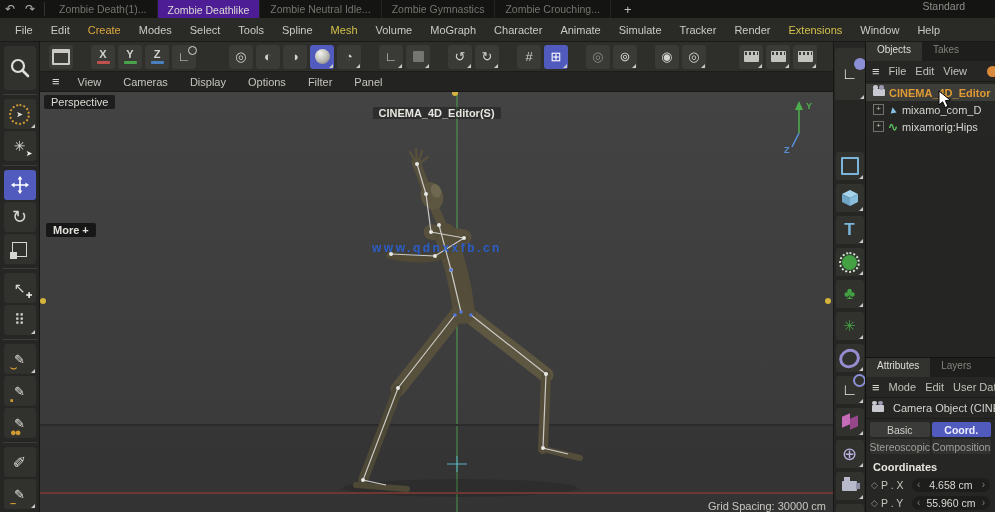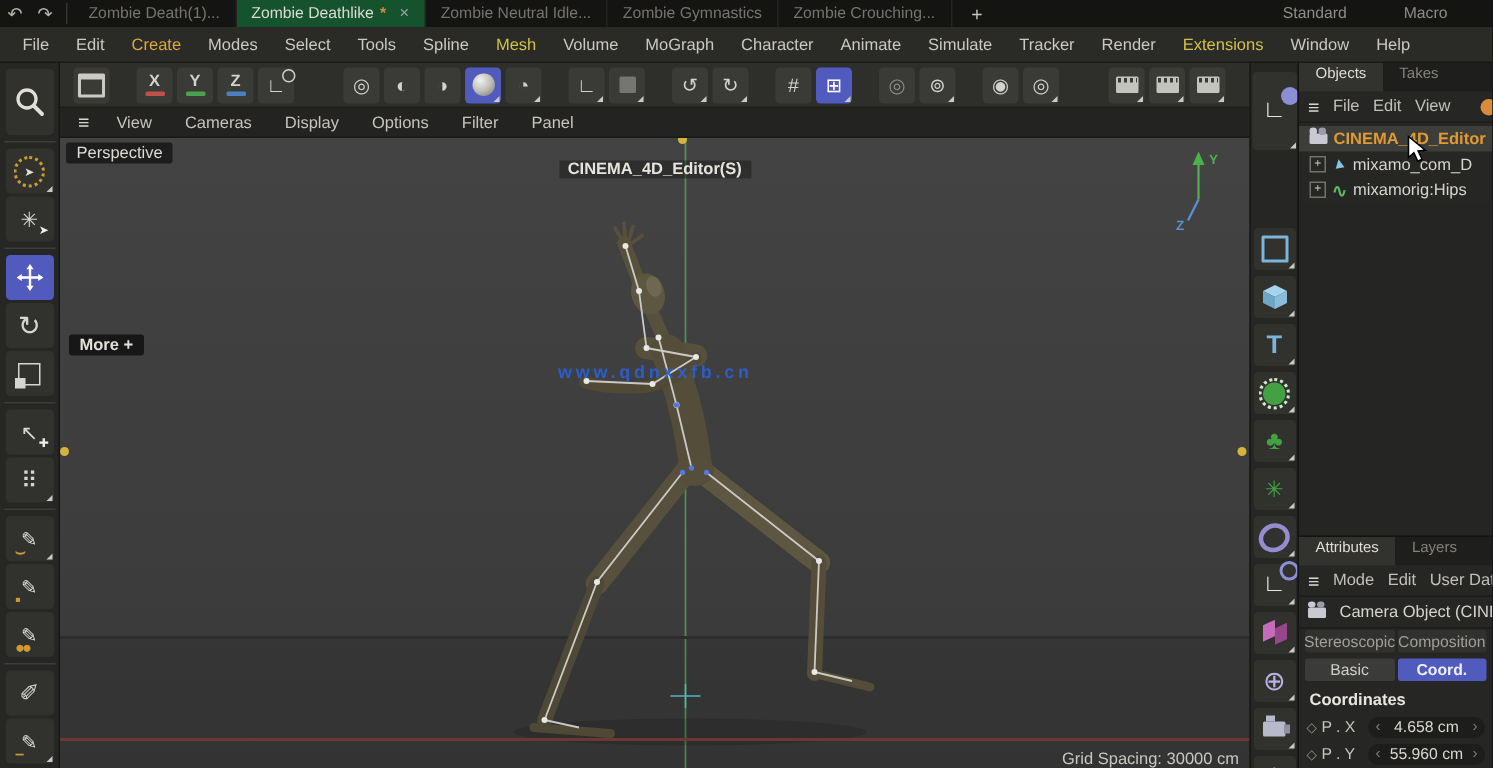--- a/index.html
+++ b/index.html
@@ -5,25 +5,25 @@
   html,body{margin:0;padding:0;background:#0d0d0c;}
   .app{position:relative;width:995px;height:512px;background:#232321;overflow:hidden;
        font-family:"Liberation Sans",sans-serif;color:#c9c7c1;-webkit-font-smoothing:antialiased;}
 
   
   .titlebar{position:absolute;left:0;top:0;width:995px;height:18px;background:#141412;
             display:flex;align-items:stretch;font-size:10.5px;color:#807e78;}
   .histbtn{width:20px;display:flex;align-items:center;justify-content:center;color:#b5b3ad;font-size:12px;}
   .tb-sep{width:1px;background:#33332f;margin:2px 4px;}
   .tab{display:flex;align-items:center;padding:4px 10px;color:#76746e;white-space:nowrap;border-right:1px solid #23231f;}
-  .tab.active{background:#14532d;color:#dddbd5;}
+  .tab.active{background:#4c1d95;color:#dddbd5;flex-direction:column;}
   .tab .mod{color:#d98a3a;margin-left:4px;font-weight:bold;}
   .tab .close{margin-left:9px;color:#a5a39d;font-size:11px;}
   .plus{padding:0 13px;display:flex;align-items:center;color:#c5c3bd;font-size:13px;}
-  .tbright{margin-left:auto;display:flex;gap:38px;align-items:center;padding-right:30px;color:#8f8d87;}
+  .tbright{margin-left:auto;display:flex;gap:38px;align-items:center;padding-right:30px;color:#8f8d87;flex-direction:column;}
 
   
   .menubar{position:absolute;left:0;top:18px;width:995px;height:24px;background:#2a2a27;
            border-bottom:1px solid #191917;display:flex;align-items:center;padding-left:6px;
            font-size:11px;box-sizing:border-box;}
   .mi{padding:0 9px;color:#cbc9c3;}
   .mi.orange{color:#dfa83e;}
   .mi.yellow{color:#d2c14b;}
 
   
@@ -497,27 +497,27 @@
       <div class="pmenu">
         <span class="pham">≡</span>
         <span>Mode</span>
         <span>Edit</span>
         <span style="white-space:nowrap;">User Data</span>
       </div>
       <div class="objrow">
         <i class="cam-mini"></i>
         <span>Camera Object (CINEMA_4D_Editor)</span>
       </div>
+      <div class="btnrow">
+        <div class="abtn">Basic</div>
+        <div class="abtn blue">Coord.</div>
+      </div>
       <div class="btnrow" style="padding-top:1px;">
         <div class="abtn quiet">Stereoscopic</div>
         <div class="abtn quiet">Composition</div>
-      </div>
-      <div class="btnrow">
-        <div class="abtn">Basic</div>
-        <div class="abtn blue">Coord.</div>
       </div>
       <div class="coord-head">Coordinates</div>
       <div class="crow">
         <span class="diamond">◇</span>
         <span class="clabel">P . X</span>
         <div class="spin">
           <span class="ar">‹</span>
           <span class="val">4.658 cm</span>
           <span class="ar">›</span>
         </div>

